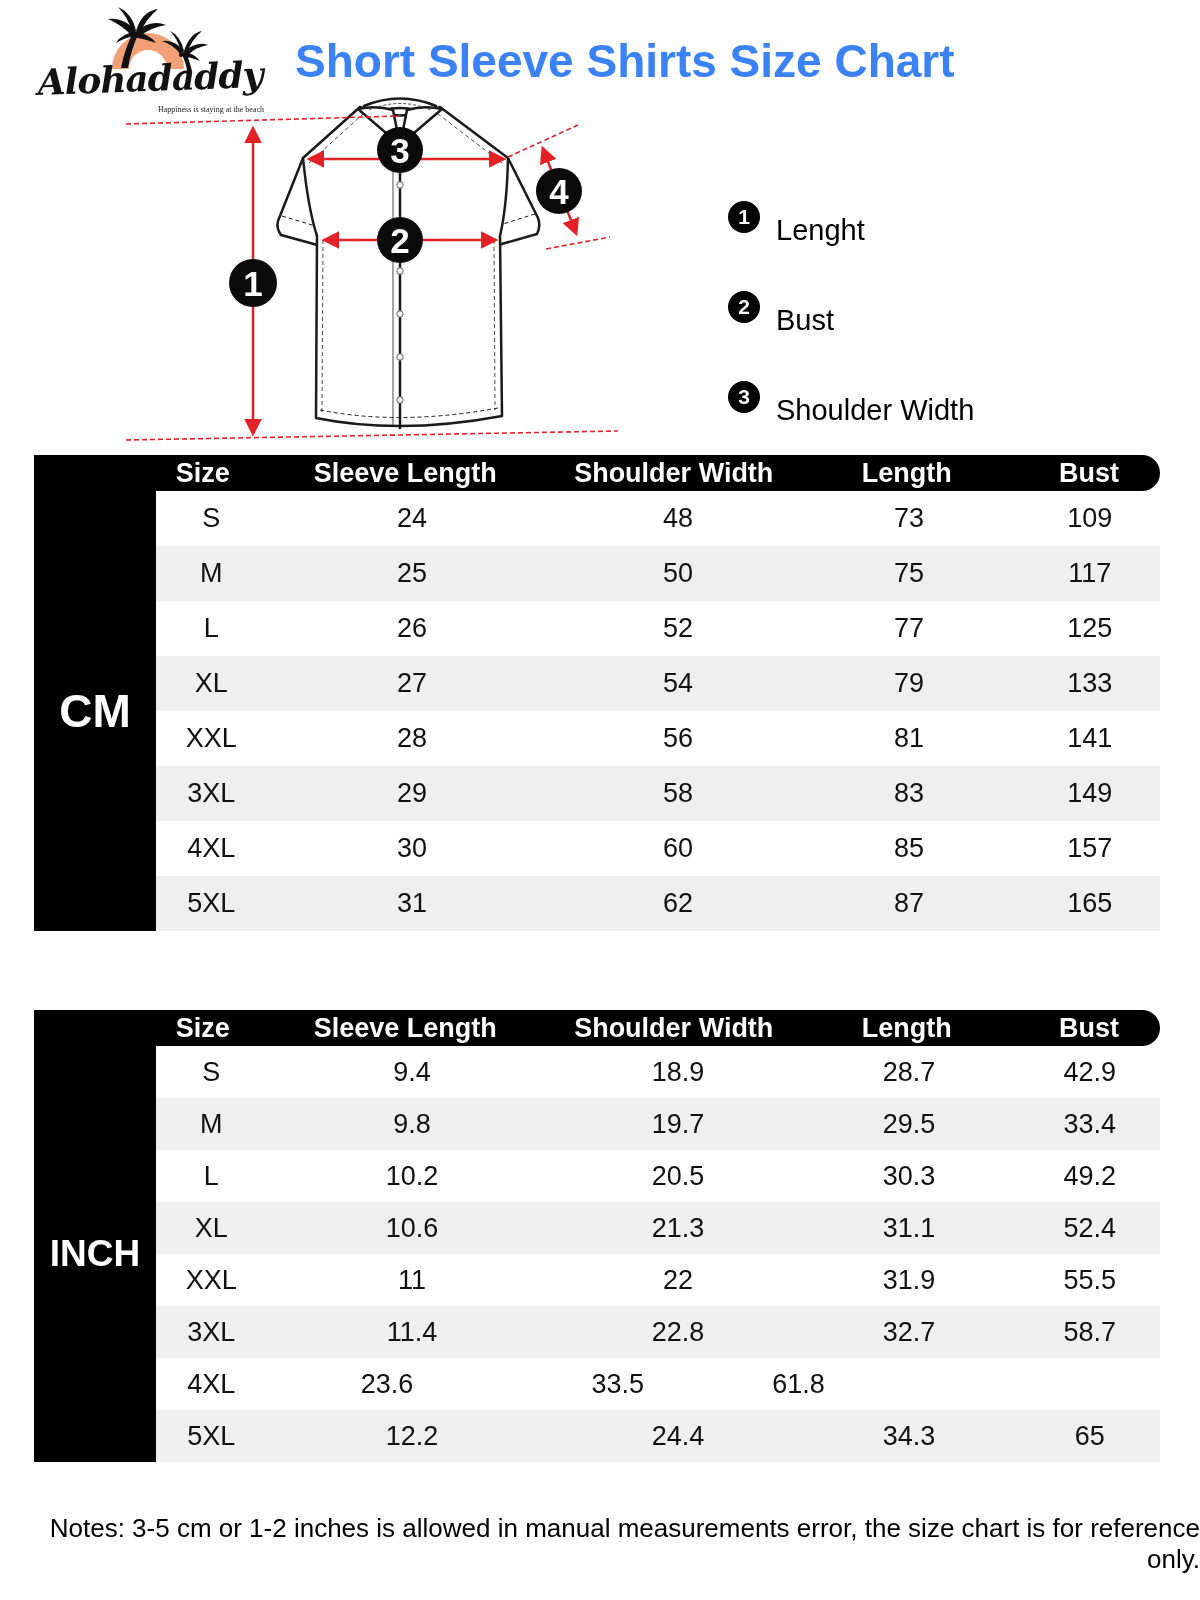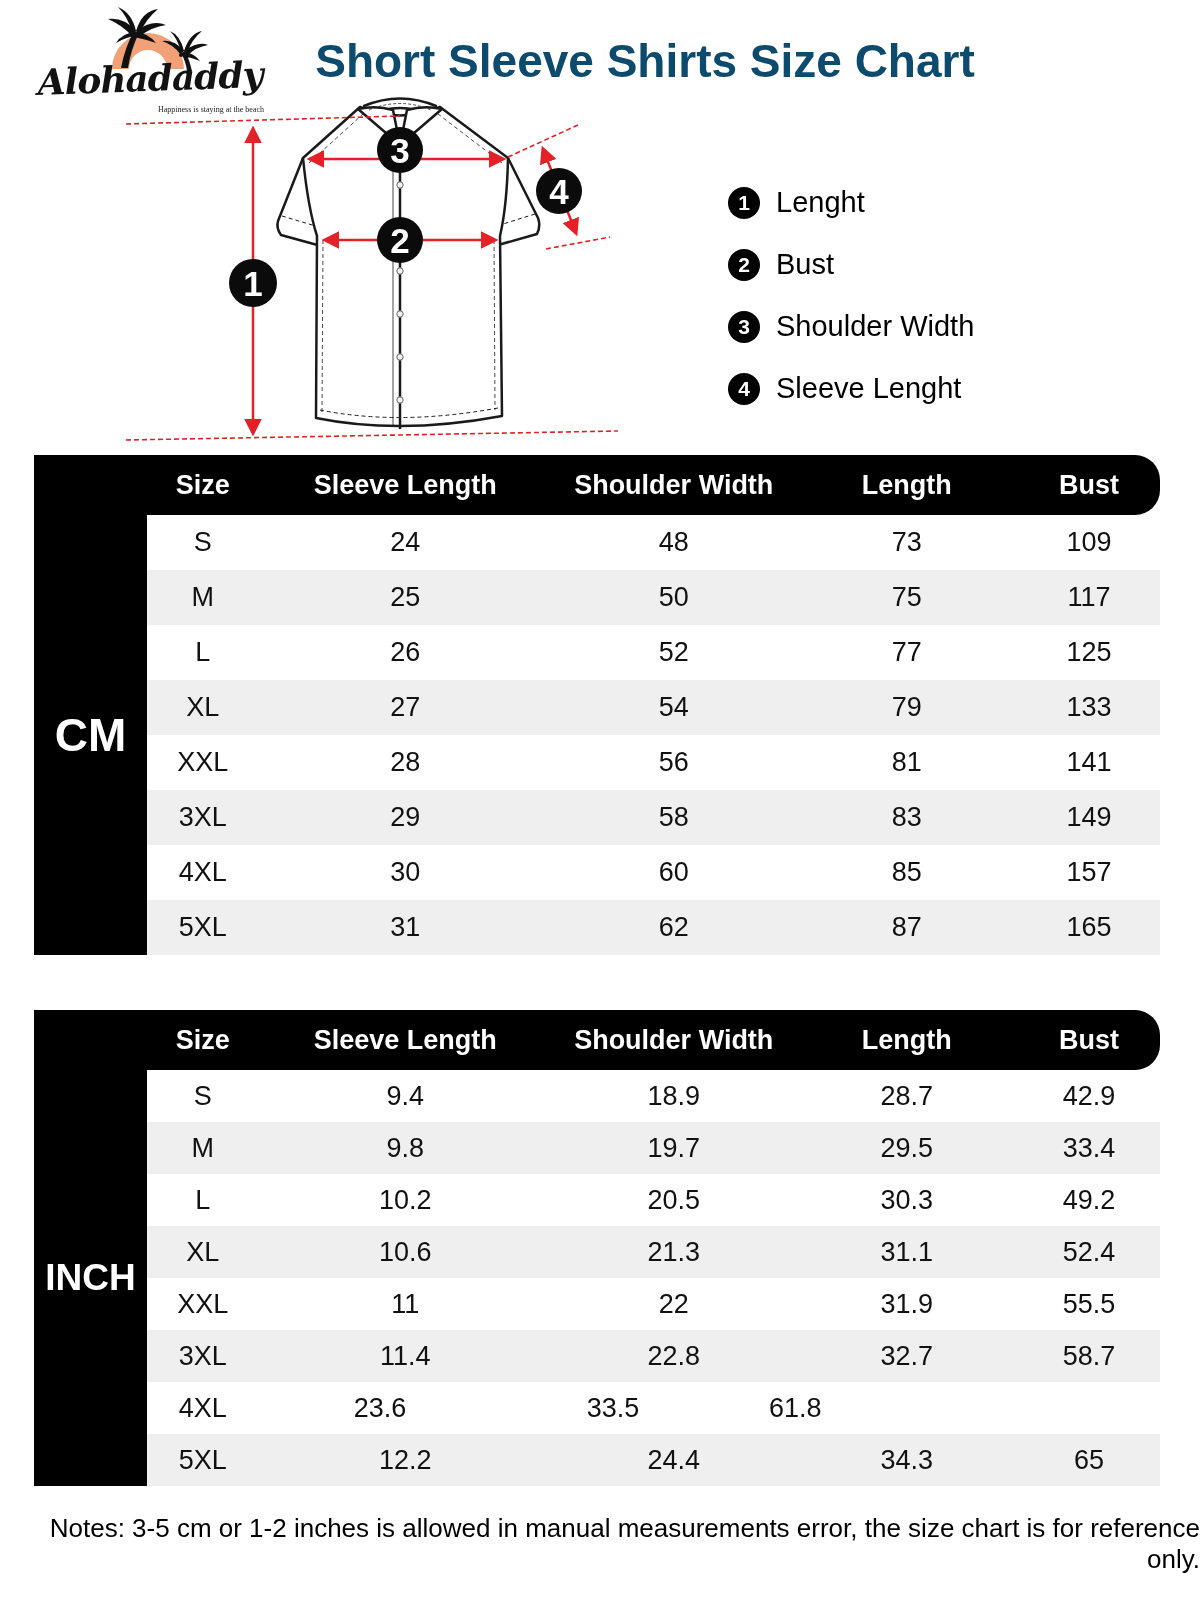--- a/index.html
+++ b/index.html
@@ -8,42 +8,42 @@
 
   
   .logo { position:absolute; top:5px; left:28px; width:244px; height:114px; }
   .logo svg { position:absolute; left:0; top:0; }
   .brand { position:absolute; top:52px; left:0; width:100%; text-align:center;
            font-family:"DejaVu Serif", serif; font-style:italic; font-weight:700;
            font-size:36px; color:#121212; transform:rotate(-2deg); letter-spacing:-1px; }
   .tagline { position:absolute; top:100px; right:8px; font-size:8px; color:#222;font-family:Liberation Serif, serif; }
 
   
-  .title { position:absolute; top:34px; left:295px; width:700px; text-align:center;
-           font-size:46px; font-weight:700; color:#0c4a6e; }
+  .title { position:absolute; top:34px; left:295px; width:700px; text-align:left;
+           font-size:46px; font-weight:700; color:#3b82f6; }
 
   
   .diagram { position:absolute; left:110px; top:88px; width:530px; height:367px; }
 
   
   .legend { position:absolute; left:728px; top:186px; display:flex; flex-direction:column; gap:29px; }
   .legend-item { display:flex; align-items:center; gap:16px; }
   .legend-num { width:32px; height:32px; border-radius:50%; background:#000; color:#fff; flex:0 0 32px;
                 display:flex; align-items:center; justify-content:center; font-size:21px; font-weight:700; }
-  .legend-label { font-size:29px; color:#000; }
+  .legend-label { font-size:29px; color:#000;margin-top:28px; }
 
   
   .size-table { position:absolute; left:34px; width:1126px; }
   .table-cm   { top:455px;  --row-h:55px; --label-size:46px; }
   .table-inch { top:1010px; --row-h:52px; --label-size:37px; }
-  .t-header { display:flex; align-items:center; height:60px; background:#000;
+  .t-header { display:flex; align-items:center; height:36px; background:#000;
               border-radius:0 25px 25px 0; padding-left:113px; box-sizing:border-box;
               color:#fff; font-weight:700; font-size:27px; }
   .t-body { display:flex; }
-  .t-label { width:113px; background:#000; color:#fff; display:flex; align-items:center;
+  .t-label { width:122px; background:#000; color:#fff; display:flex; align-items:center;
              justify-content:center; font-weight:700; font-size:var(--label-size); }
   .t-rows { flex:1; }
   .tr { display:flex; height:var(--row-h); align-items:center; font-size:27px; color:#111; background:#fff; }
   .tr:nth-child(even) { background:#efefef; }
   .th, .td { text-align:center; }
   .col-0{width:11%} .col-1{width:29%} .col-2{width:24%} .col-3{width:22%} .col-4{width:14%}
 
   
   .notes { position:absolute; top:1513px; left:0; width:100%; text-align:right;
            font-size:26px; color:#000; }

